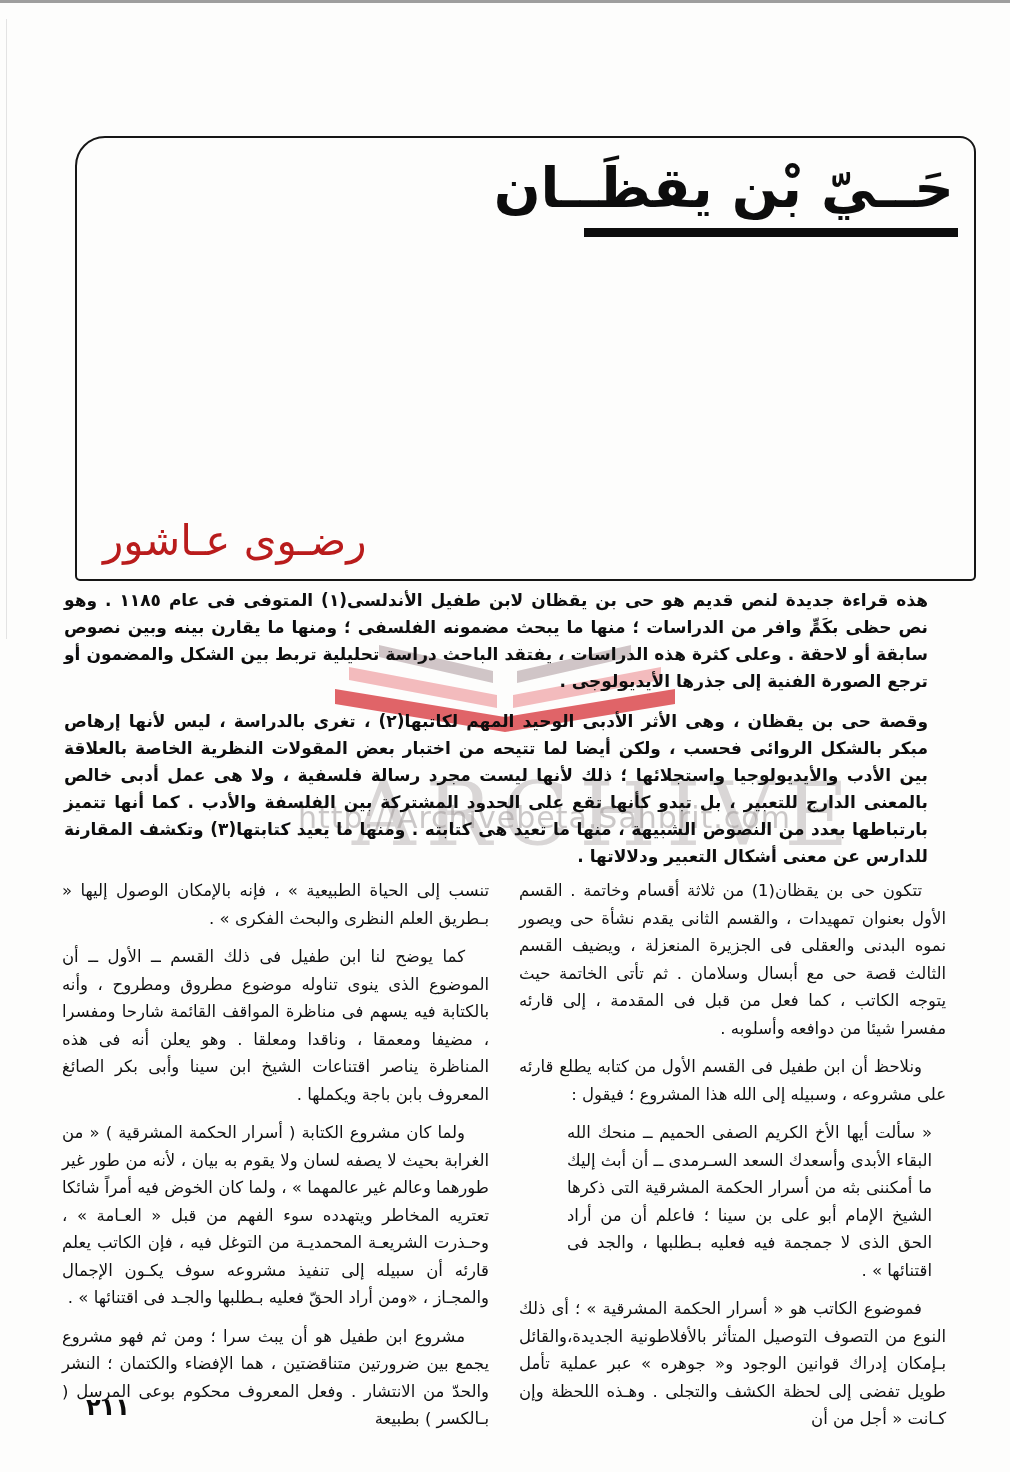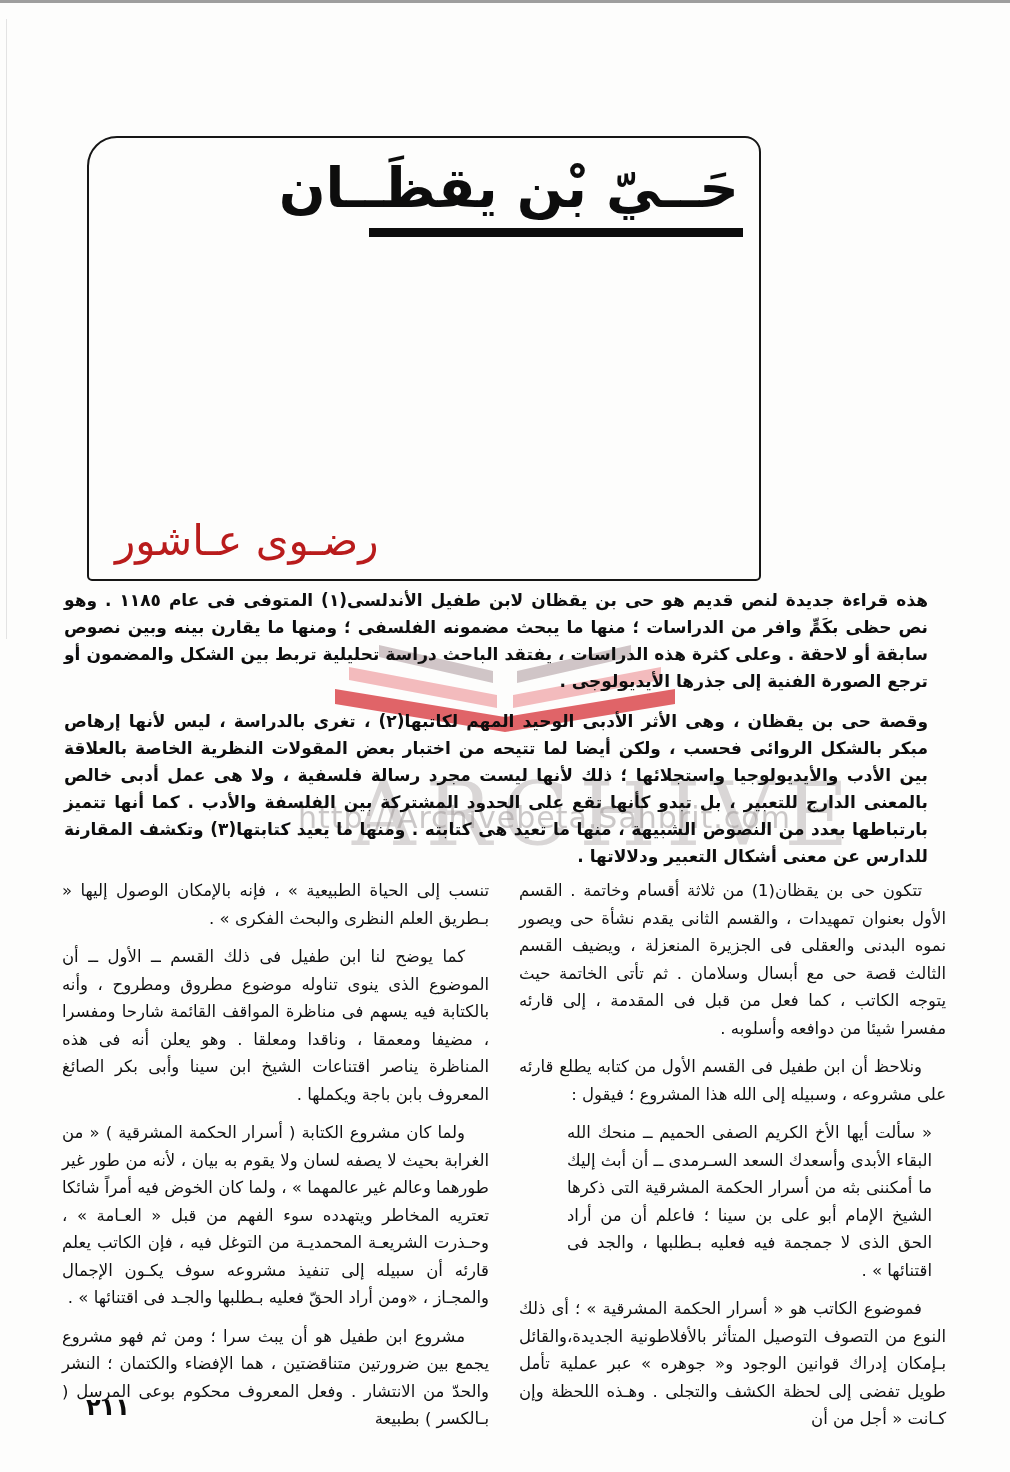--- a/index.html
+++ b/index.html
@@ -31,22 +31,22 @@
     font-family:"DejaVu Sans",sans-serif;
     font-size:30px;letter-spacing:1px;
     color:rgba(160,155,155,0.55);
     white-space:nowrap;
   }
 
   
   .content{position:absolute;inset:0;z-index:1;}
 
   .title-box{
-    position:absolute;left:87px;top:133px;
-    width:674px;height:445px;
+    position:absolute;left:75px;top:133px;
+    width:901px;height:445px;
     border:2.5px solid #161616;
     border-radius:30px 16px 5px 5px;
     box-sizing:border-box;
   }
   .title{
     position:absolute;right:20px;top:18px;
     direction:rtl;
     font-size:55px;font-weight:bold;
     letter-spacing:1px;
     color:#0d0d0d;

